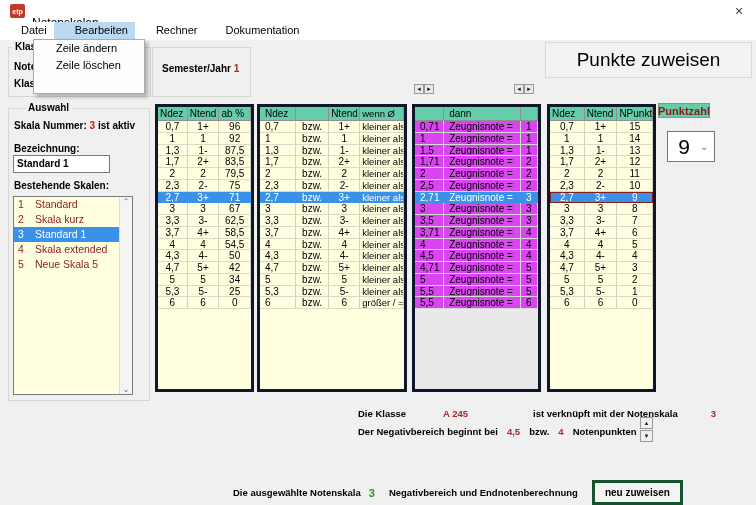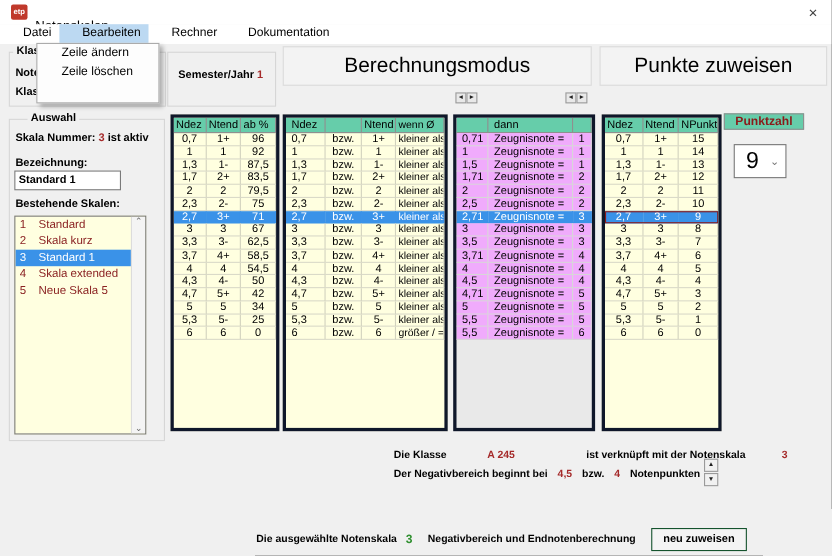--- a/index.html
+++ b/index.html
@@ -47,45 +47,45 @@
   
   .grid{position:absolute;top:104px;height:288px;border:3px solid #0f172a;background:#ffffe0;
     box-sizing:border-box;overflow:hidden;}
   .grid.gray{background:#e9e9e9;}
   .grid-hdr{display:flex;height:14px;background:#66cdaa;}
   .hcell{box-sizing:border-box;border-right:1px solid #8f8f8f;border-bottom:1px solid #8f8f8f;
     font-size:10px;line-height:13px;padding-left:2px;white-space:nowrap;overflow:hidden;}
   .grid-row{display:flex;height:11.75px;}
   .cell{box-sizing:border-box;border-right:1px solid #d2d2be;border-bottom:1px solid #dadac8;
     font-size:10px;line-height:11px;text-align:center;white-space:nowrap;overflow:hidden;}
-  .gray .cell{background:#f0abfc;border-color:#d7d7d7;}
+  .gray .cell{background:#d946ef;border-color:#d7d7d7;}
   .grid-row.sel .cell{background:#3a92e8;color:#fff;border-color:#3a92e8;}
   .g4 .grid-row.sel{outline:1px solid #8b1a1a;outline-offset:-1px;}
   .g1{left:155px;width:99px;}  .g1 .c0{width:31px;} .g1 .c1{width:33px;} .g1 .c2{width:33px;}
   .g2{left:257px;width:150px;} .g2 .c0{width:37px;text-align:left;padding-left:5px;}
    .g2 .c1{width:34px;} .g2 .c2{width:32px;} .g2 .c3{width:45px;text-align:left;padding-left:2px;font-size:9.5px;}
   .g3{left:412px;width:129px;} .g3 .c0{width:30px;text-align:left;padding-left:5px;}
    .g3 .c1{width:79px;text-align:left;padding-left:5px;} .g3 .c2{width:18px;}
   .g4{left:547px;width:109px;} .g4 .c0{width:36px;} .g4 .c1{width:34px;} .g4 .c2{width:37px;}
   
-  .punkt-label{position:absolute;left:658px;top:103px;width:73px;height:15px;background:#66cdaa;
+  .punkt-label{position:absolute;left:658px;top:103px;width:52px;height:15px;background:#66cdaa;
     border:1px solid #8f8f8f;box-sizing:border-box;font-size:11px;font-weight:bold;color:#8b1a1a;
     display:flex;align-items:center;justify-content:center;}
   .combo{position:absolute;left:667px;top:131px;width:48px;height:31px;background:#fff;
     border:1px solid #767676;box-sizing:border-box;display:flex;align-items:center;}
   .combo-value{flex:1;text-align:center;font-size:21px;}
   .combo-chevron{width:14px;font-size:10px;color:#777;}
   
   .info-line{position:absolute;font-size:9.5px;font-weight:bold;display:flex;align-items:center;white-space:nowrap;}
   .spinner{position:absolute;left:640px;top:417px;width:13px;}
   .spin-btn{width:13px;height:12px;border:1px solid #9a9a9a;background:#f1f1f1;box-sizing:border-box;
     display:flex;align-items:center;justify-content:center;font-size:6px;color:#222;}
   .checkbox{width:11px;height:11px;border:1px solid #555;background:#fff;display:inline-flex;
     align-items:center;justify-content:center;font-size:10px;line-height:10px;margin-right:4px;}
-  .push-btn{height:19px;border:1px solid #14532d;background:#f4f4f4;font-size:10px;font-weight:bold;
+  .push-btn{height:19px;border:3px solid #14532d;background:#f4f4f4;font-size:10px;font-weight:bold;
     display:inline-flex;align-items:center;justify-content:center;padding:0 10px;margin-left:14px;}
 </style>
 </head>
 <body>
 
 <div class="window">
 
   <div class="titlebar">
     <span class="app-icon">etp</span>
     <span class="win-title">Notenskalen</span>
@@ -104,21 +104,20 @@
   <div class="groupbox" style="left:8px;top:47px;width:141px;height:48px;"></div>
   <span class="gb-caption" style="left:12px;top:41px;">Klas</span>
   <span class="small-label" style="left:14px;top:61px;">Note</span>
   <span class="small-label" style="left:14px;top:78px;">Klas</span>
   <div class="groupbox" style="left:152px;top:47px;width:97px;height:48px;"></div>
   <span class="small-label" style="left:162px;top:63px;">
     <span>Semester/Jahr</span>
     <span class="red">1</span>
   </span>
 
-  <div class="panel-header" style="left:257px;width:281px;">Berechnungsmodus</div>
   <div class="panel-header" style="left:545px;width:207px;">Punkte zuweisen</div>
   <div class="arrow-pair" style="left:414px;">
     <span class="arrow-btn">◄</span>
     <span class="arrow-btn">►</span>
   </div>
   <div class="arrow-pair" style="left:514px;">
     <span class="arrow-btn">◄</span>
     <span class="arrow-btn">►</span>
   </div>
 

